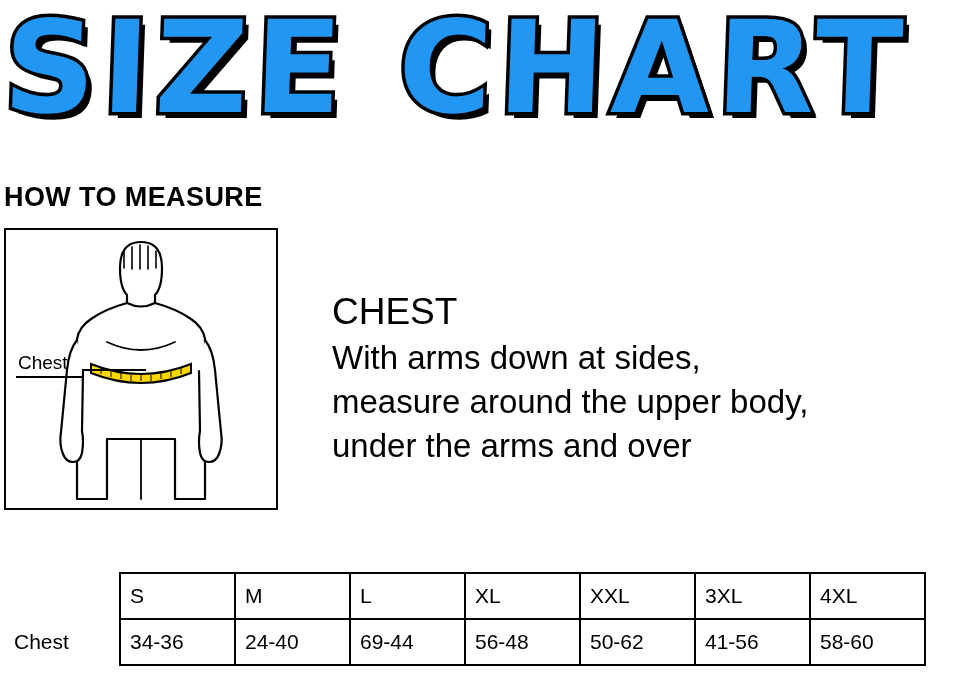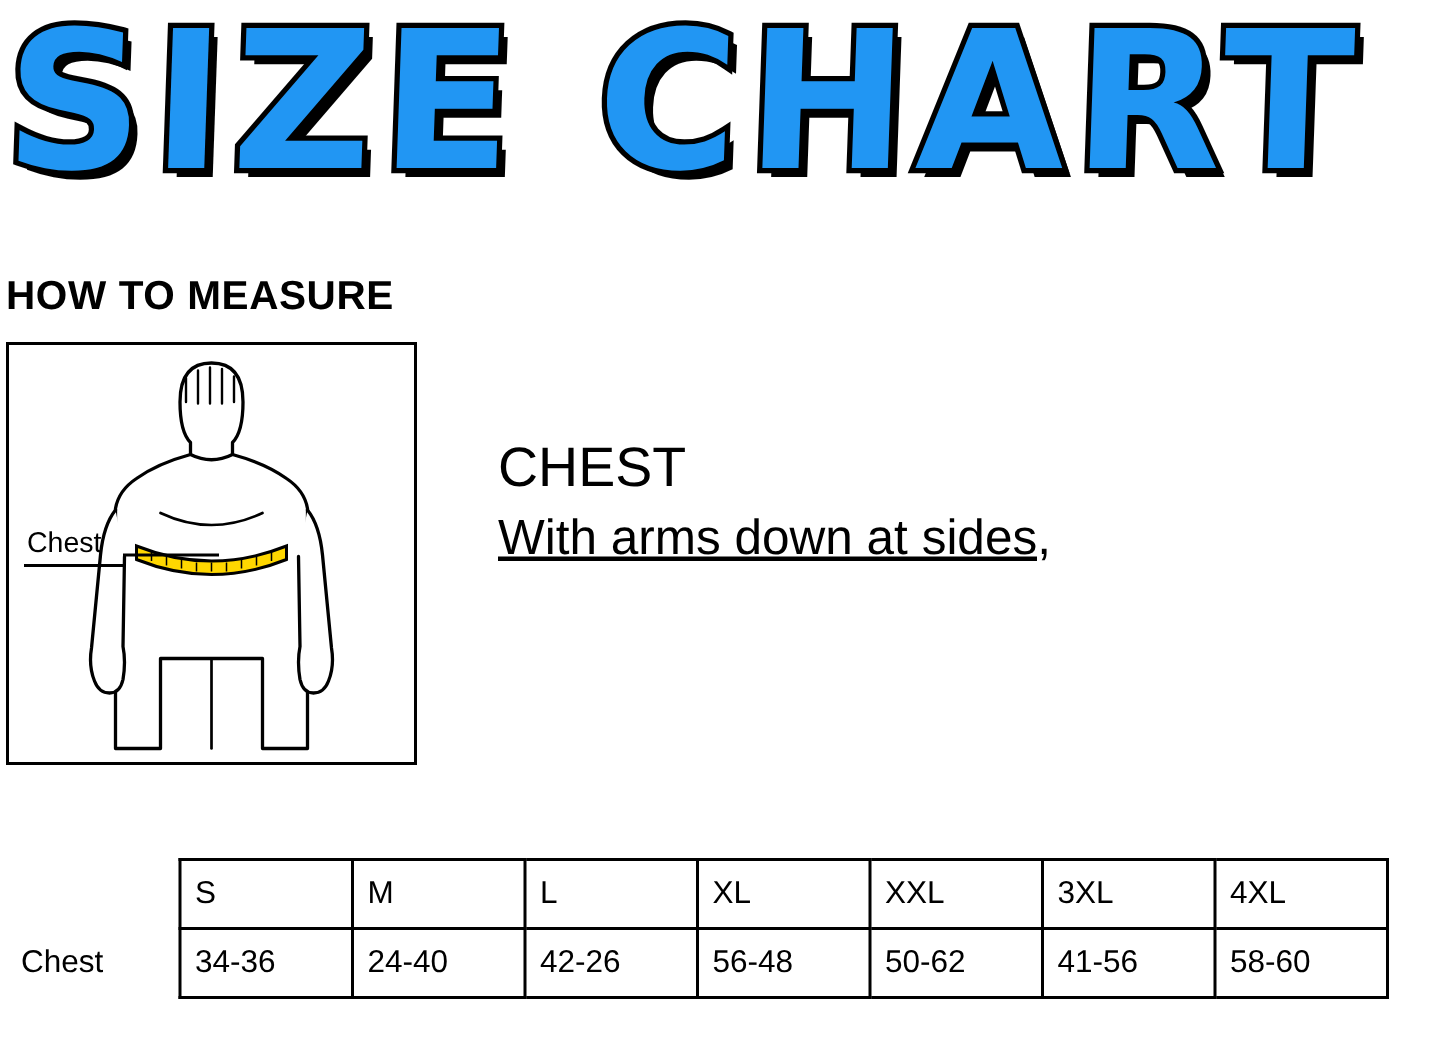--- a/index.html
+++ b/index.html
@@ -93,21 +93,20 @@
     font-weight: 400;
   }
   .desc-body {
     font-size: 33px;
     line-height: 44px;
     font-family: "Liberation Sans", sans-serif;
     font-weight: 400;
   }
   .desc-body div {
     white-space: nowrap;
-    text-decoration: underline;
   }
 
   
   .size-table {
     position: absolute;
     left: 0px;
     top: 572px;
     border-collapse: collapse;
     font-size: 21px;
     font-family: "Liberation Sans", sans-serif;
@@ -167,39 +166,41 @@
   </svg>
 </div>
 <div class="chest-label">Chest</div>
 <div class="chest-underline"></div>
 <div class="chest-leader"></div>
 
 <div class="desc">
   <div class="desc-title">CHEST</div>
   <div class="desc-body">
     <div>With arms down at sides,</div>
+    <div>measure around the upper body,</div>
+    <div>under the arms and over</div>
   </div>
 </div>
 
 <table class="size-table">
   <tbody>
     <tr>
       <td class="rowhdr"></td>
       <td class="cell">S</td>
       <td class="cell">M</td>
       <td class="cell">L</td>
       <td class="cell">XL</td>
       <td class="cell">XXL</td>
       <td class="cell">3XL</td>
       <td class="cell">4XL</td>
     </tr>
     <tr>
       <td class="rowhdr">Chest</td>
       <td class="cell">34-36</td>
       <td class="cell">24-40</td>
-      <td class="cell">42-26</td>
+      <td class="cell">69-44</td>
       <td class="cell">56-48</td>
       <td class="cell">50-62</td>
       <td class="cell">41-56</td>
       <td class="cell">58-60</td>
     </tr>
   </tbody>
 </table>
 
 </body></html>

